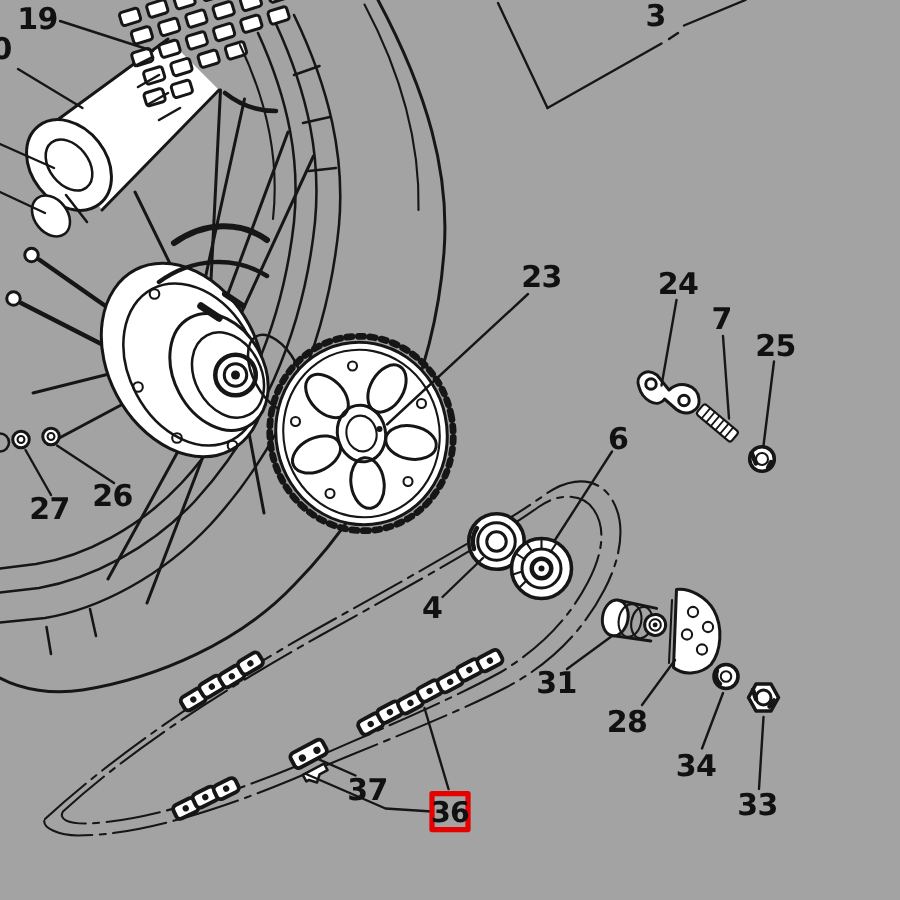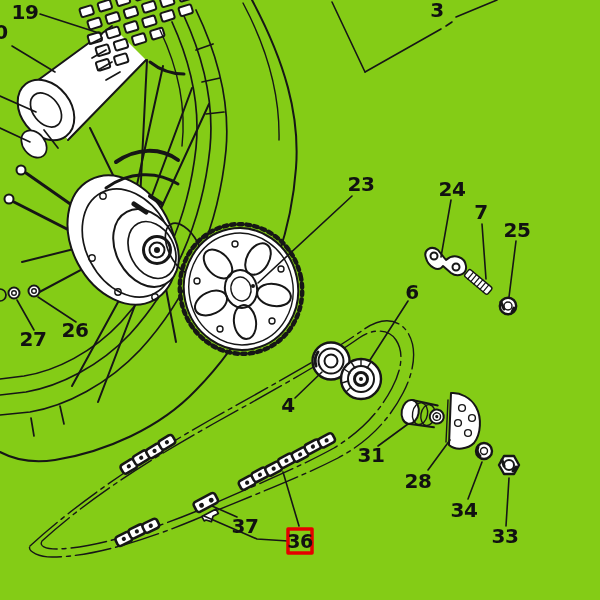--- a/index.html
+++ b/index.html
@@ -1,16 +1,16 @@
 <!DOCTYPE html>
 <html><head>
 <meta charset="utf-8">
 <style>
   html,body{margin:0;padding:0;background:#ffffff;}
-  #stage{width:600px;height:600px;position:relative;background:#84cc16;overflow:hidden;
+  #stage{width:600px;height:600px;position:relative;background:#a3a3a3;overflow:hidden;
          font-family:"DejaVu Sans","Liberation Sans",sans-serif;}
   svg{display:block;}
   svg *{stroke:#161616;fill:none;stroke-width:2;stroke-linecap:round;stroke-linejoin:round;}
   .thin{stroke-width:1.4;}
   .hair{stroke-width:1.2;}
   .mid{stroke-width:1.7;}
   .hv{stroke-width:3;}
   .hv4{stroke-width:4;}
   .hv5{stroke-width:5;}
   .wf{fill:#ffffff;}

